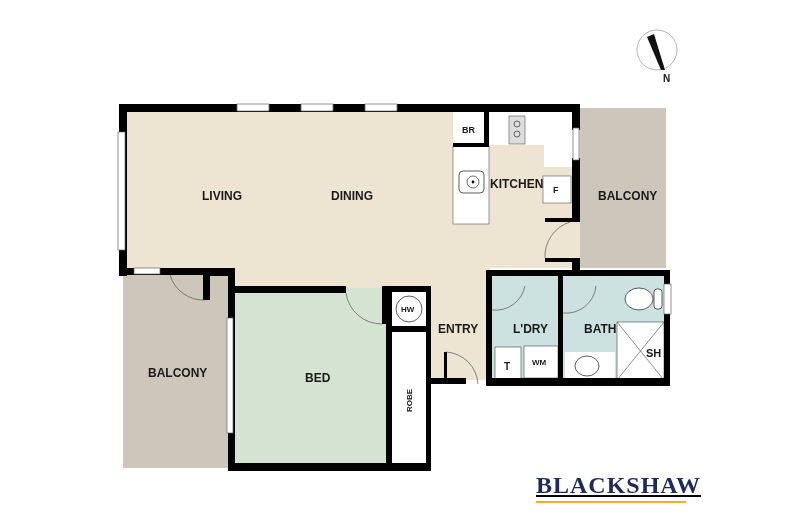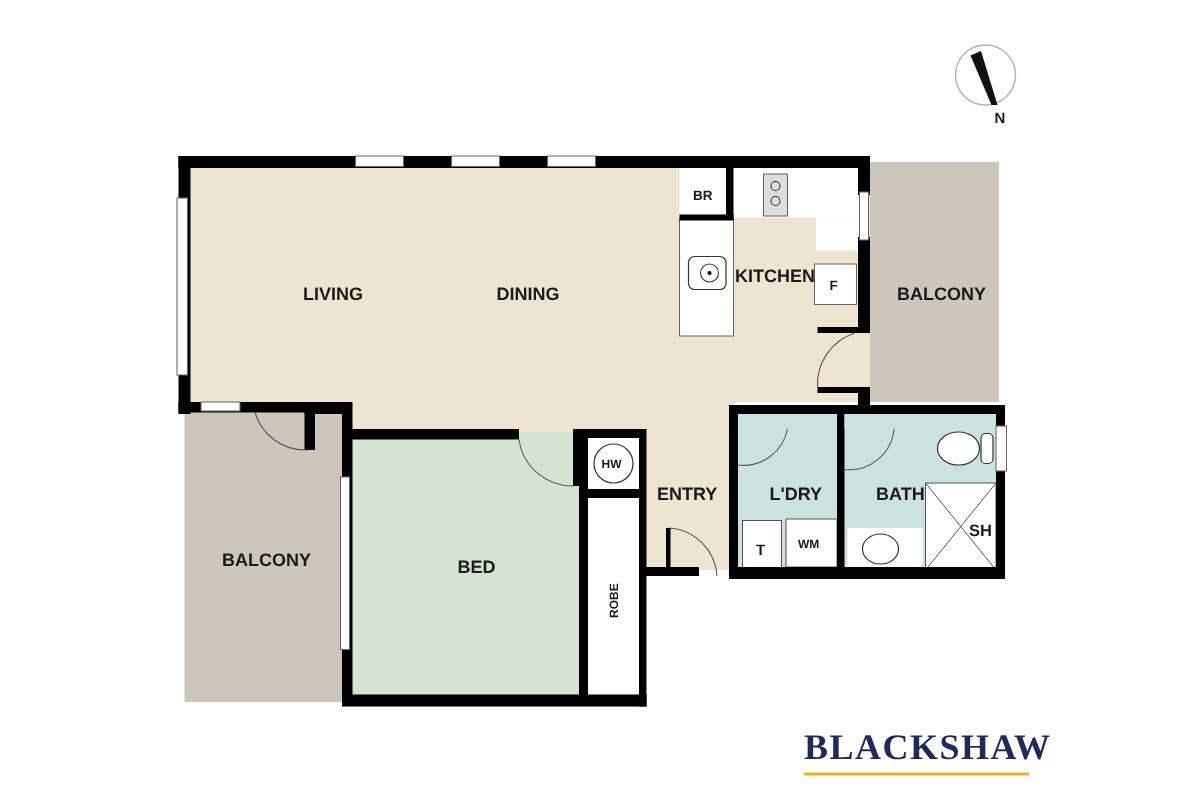--- a/index.html
+++ b/index.html
@@ -1,19 +1,19 @@
 <!DOCTYPE html>
 <html><head>
 <meta charset="utf-8">
 <style>
   html,body{margin:0;padding:0;background:#ffffff;}
   body{width:790px;height:527px;position:relative;overflow:hidden;font-family:"Liberation Sans",sans-serif;}
   svg{position:absolute;left:0;top:0;}
   .lbl{font-family:"Liberation Sans",sans-serif;font-weight:bold;fill:#1a1a1a;}
-  #brand{position:absolute;left:536px;top:486px;width:150px;text-align:left;}
+  #brand{position:absolute;left:536px;top:472px;width:150px;text-align:left;text-decoration:underline;}
   #brand .name{font-family:"Liberation Serif",serif;font-weight:bold;font-size:24px;letter-spacing:1px;color:#1e2a5a;line-height:26px;}
   #brand .bar{height:2px;background:#f2b21a;margin-top:3px;}
 </style>
 </head>
 <body>
 
 <svg width="790" height="527" viewBox="0 0 790 527">
 
   <g>
     <circle cx="657" cy="50" r="20" fill="none" stroke="#b5b5b5" stroke-width="1"></circle>

